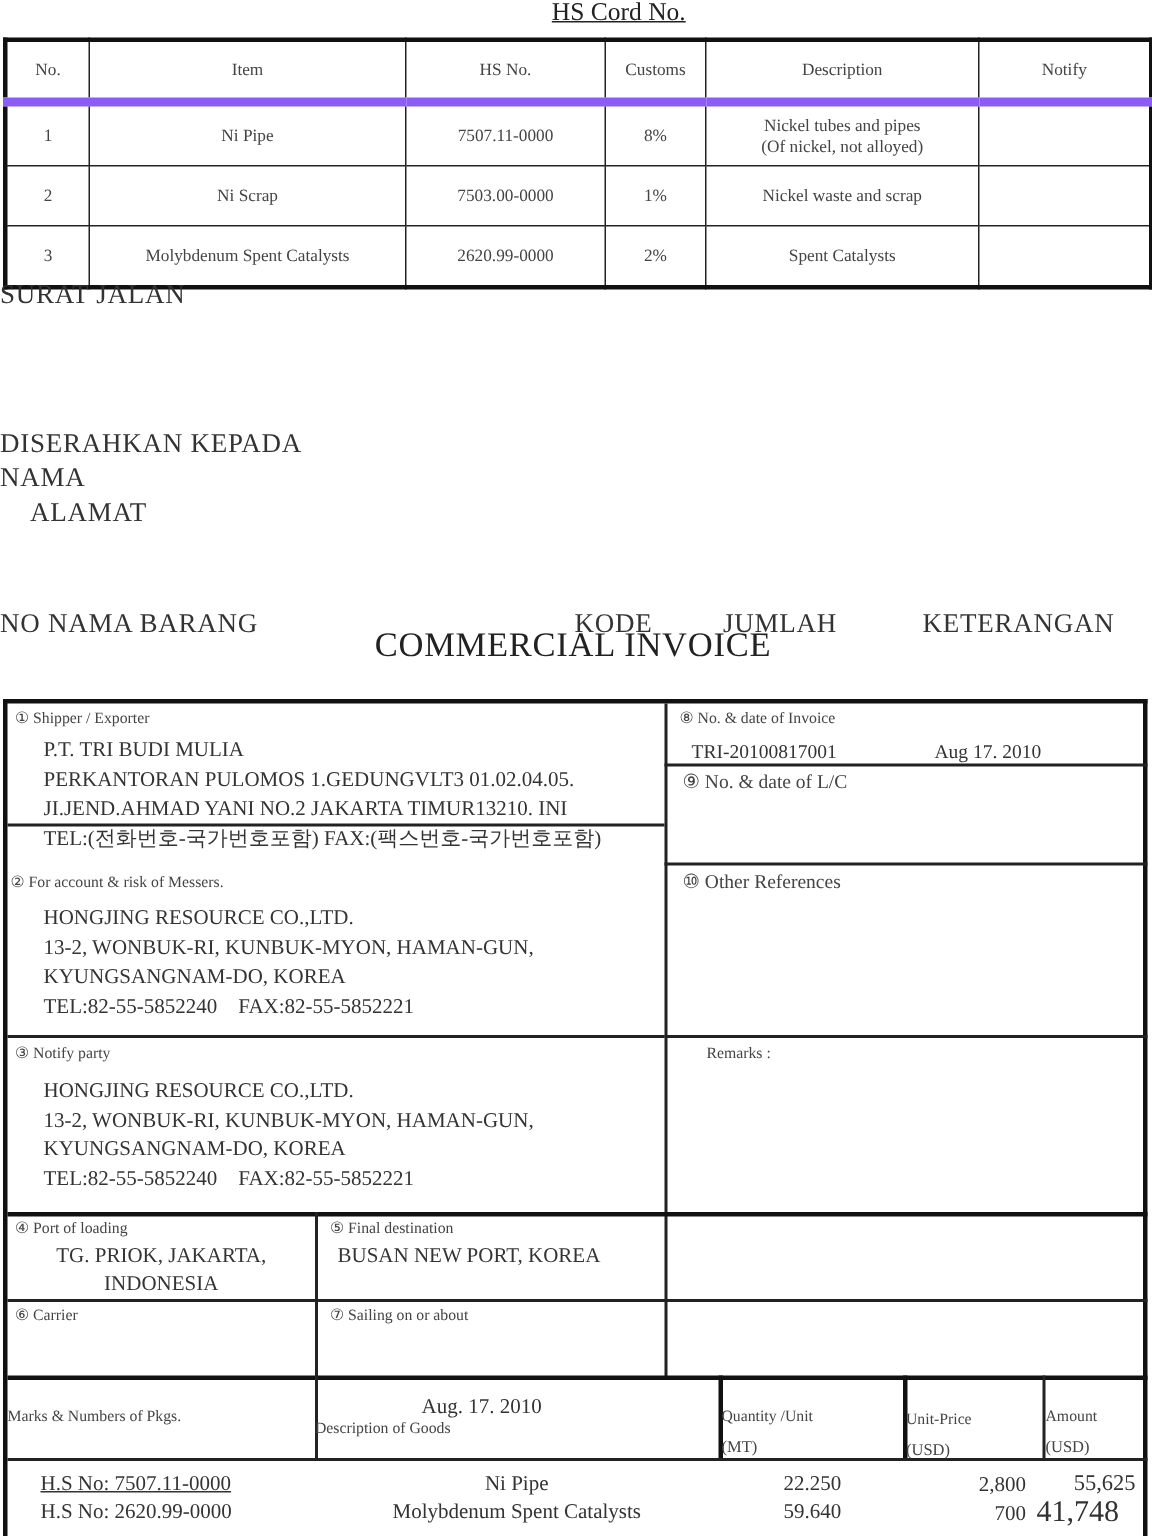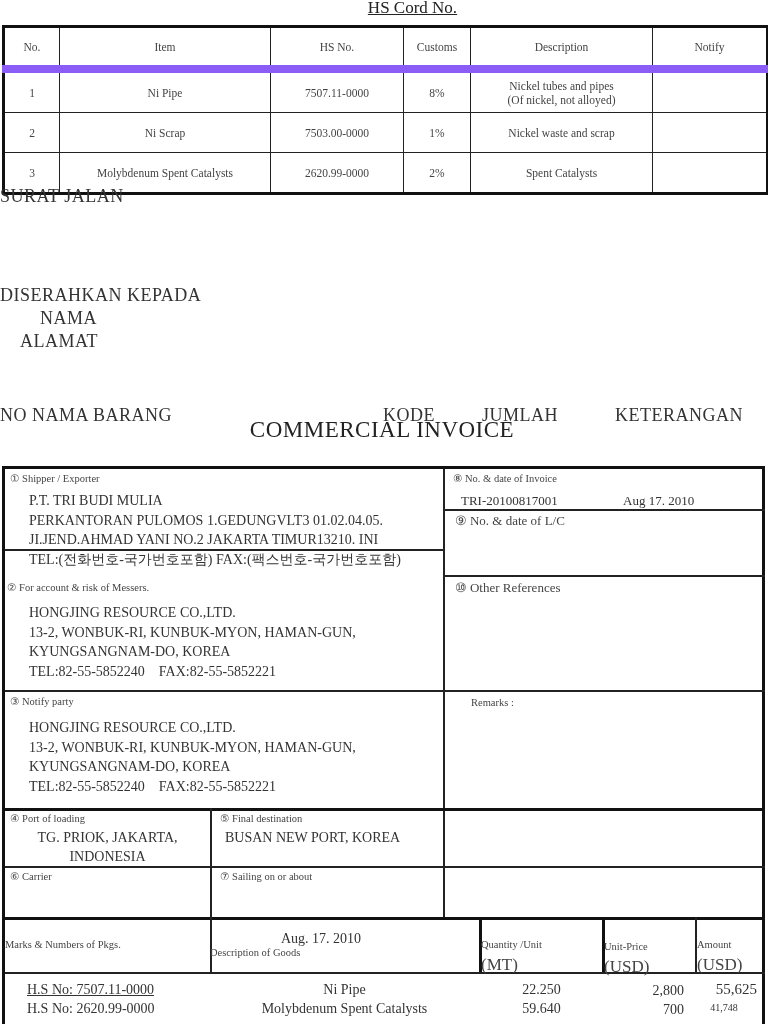--- a/index.html
+++ b/index.html
@@ -7,37 +7,37 @@
          font-family: "DejaVu Serif", "Liberation Serif", serif; color: #333; }
   .abs { position: absolute; }
 
   
   .hs-title { left: 0; width: 825px; top: -2px; text-align: center; font-size: 17px;
               text-decoration: underline; color: #222; font-family: "Liberation Serif", serif; }
   table.hs { position: absolute; left: 2px; top: 25px; width: 764px; border-collapse: collapse;
              border: 3px solid #111; table-layout: fixed; font-family: "Liberation Serif", serif; }
   table.hs td, table.hs th { border: 1px solid #222; text-align: center; font-size: 11.5px;
              font-weight: normal; color: #444; padding: 0; line-height: 14px; }
-  table.hs thead th { height: 37px; border-bottom: 8px solid #8b5cf6; }
+  table.hs thead th { height: 37px; border-bottom: 6px solid #8b5cf6; }
   table.hs tbody td { height: 39px; }
 
   
   .sj { left: 0; font-size: 18px; color: #333; letter-spacing: 0.5px; font-family: "Liberation Serif", serif; line-height: 22px; }
 
   .ci-title { left: 0; width: 764px; top: 417px; text-align: center; font-size: 23px; color: #222;
               font-family: "Liberation Serif", serif; letter-spacing: 0.5px; }
 
   
   .grid { left: 2px; top: 466px; width: 763px; height: 560px; border: 3px solid #111; border-bottom: none; box-sizing: border-box; }
   .line-h { position: absolute; height: 0; border-top: 2px solid #222; }
   .line-v { position: absolute; width: 0; border-left: 2px solid #222; }
   .lbl { position: absolute; font-size: 10.5px; color: #444; font-family: "Liberation Serif", serif; white-space: nowrap; }
   .val { position: absolute; font-size: 14px; color: #333; font-family: "Liberation Serif", serif; white-space: nowrap; line-height: 20px; }
   .hdr { position: absolute; font-size: 10.5px; color: #444; text-align: left; font-family: "Liberation Serif", serif; line-height: 20px; }
-  .hdr .u { font-size: 17px; display: block; font-family: Liberation Serif, serif; }
+  .hdr .u { font-size: 11px; display: block; font-family: Liberation Serif, serif; }
 </style>
 </head>
 <body>
 
 <div class="abs hs-title">HS Cord No.</div>
 <table class="hs">
   <colgroup>
     <col style="width:56px">
       <col style="width:211px">
       <col style="width:133px">
@@ -81,21 +81,21 @@
       <td>2620.99-0000</td>
       <td>2%</td>
       <td>Spent Catalysts</td>
       <td></td>
     </tr>
   </tbody>
 </table>
 
 <div class="abs sj" style="top:185px;">SURAT JALAN</div>
 <div class="abs sj" style="top:284px;">DISERAHKAN KEPADA</div>
-<div class="abs sj" style="top:307px;padding-left:40px;">NAMA</div>
+<div class="abs sj" style="top:307px;">NAMA</div>
 <div class="abs sj" style="top:330px;margin-left:20px;">ALAMAT</div>
 <div class="abs sj" style="top:404px; left:0;">NO</div>
 <div class="abs sj" style="top:404px; left:32px;">NAMA BARANG</div>
 <div class="abs sj" style="top:404px; left:383px;">KODE</div>
 <div class="abs sj" style="top:404px; left:482px;">JUMLAH</div>
 <div class="abs sj" style="top:404px; left:615px;">KETERANGAN</div>
 
 <div class="abs ci-title">COMMERCIAL INVOICE</div>
 
 <div class="abs grid">
@@ -176,14 +176,14 @@
   <div class="val" style="left:22px; top:511px;text-decoration:underline;">H.S No: 7507.11-0000</div>
   <div class="val" style="left:205px; width:269px; text-align:center; top:511px;">Ni Pipe</div>
   <div class="val" style="left:476px; width:121px; text-align:center; top:511px;">22.250</div>
   <div class="val" style="left:599px; width:80px; text-align:right; top:512px;">2,800</div>
   <div class="val" style="left:686px; width:66px; text-align:right; top:510px; font-size:15px;">55,625</div>
 
   <div class="val" style="left:22px; top:530px;">H.S No: 2620.99-0000</div>
   <div class="val" style="left:205px; width:269px; text-align:center; top:530px;">Molybdenum Spent Catalysts</div>
   <div class="val" style="left:476px; width:121px; text-align:center; top:530px;">59.640</div>
   <div class="val" style="left:599px; width:80px; text-align:right; top:531px;">700</div>
-  <div class="val" style="left:686px; width:66px; text-align:center; top:529px; font-size:10px;">41,748</div>
+  <div class="val" style="left:686px; width:66px; text-align:left; top:529px; font-size:20px;">41,748</div>
 </div>
 
 </body></html>

